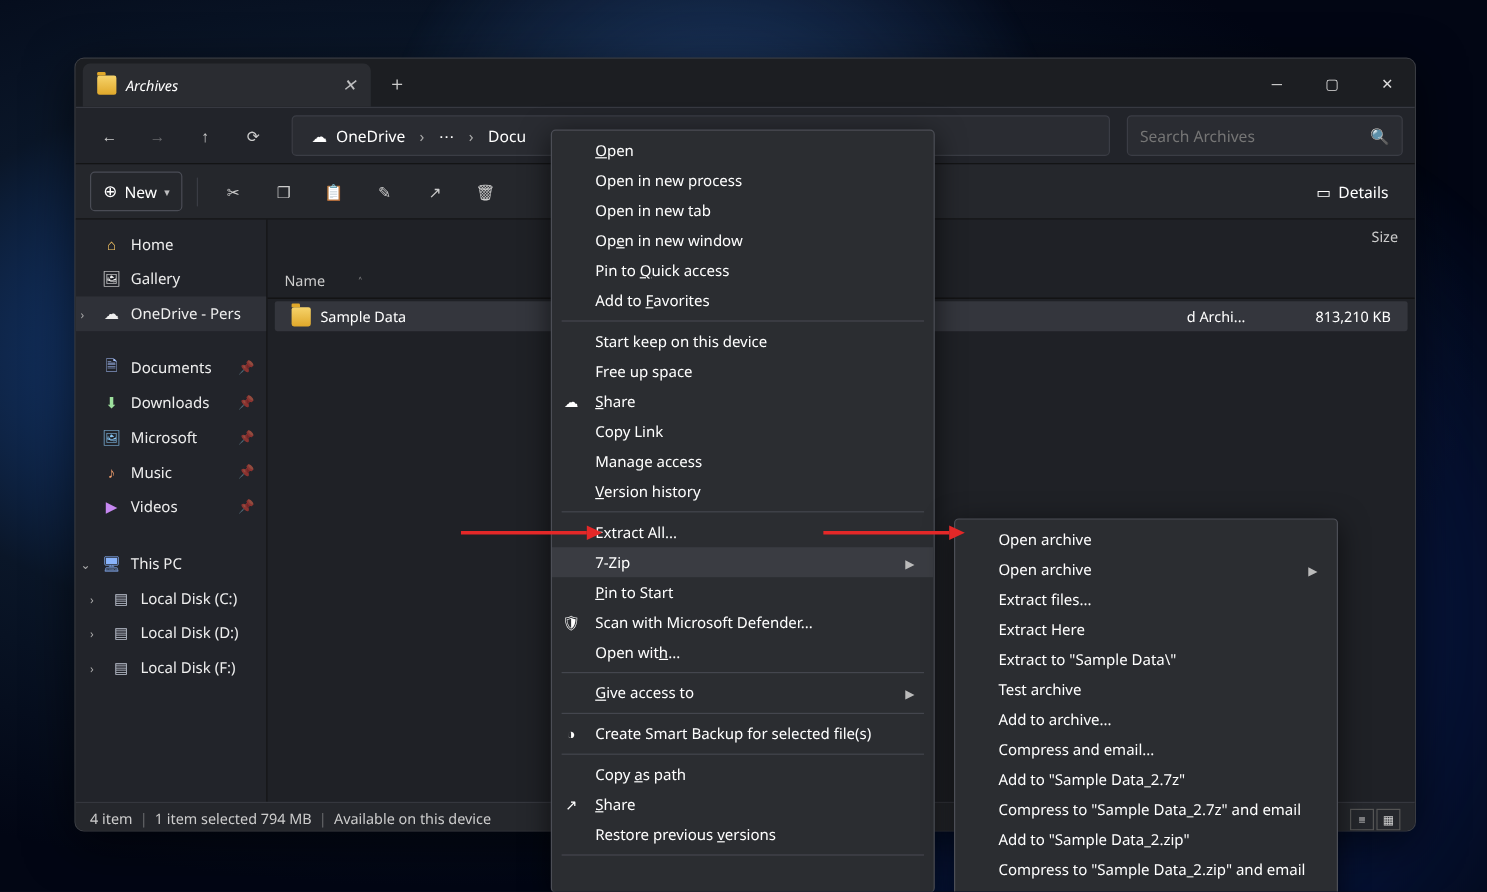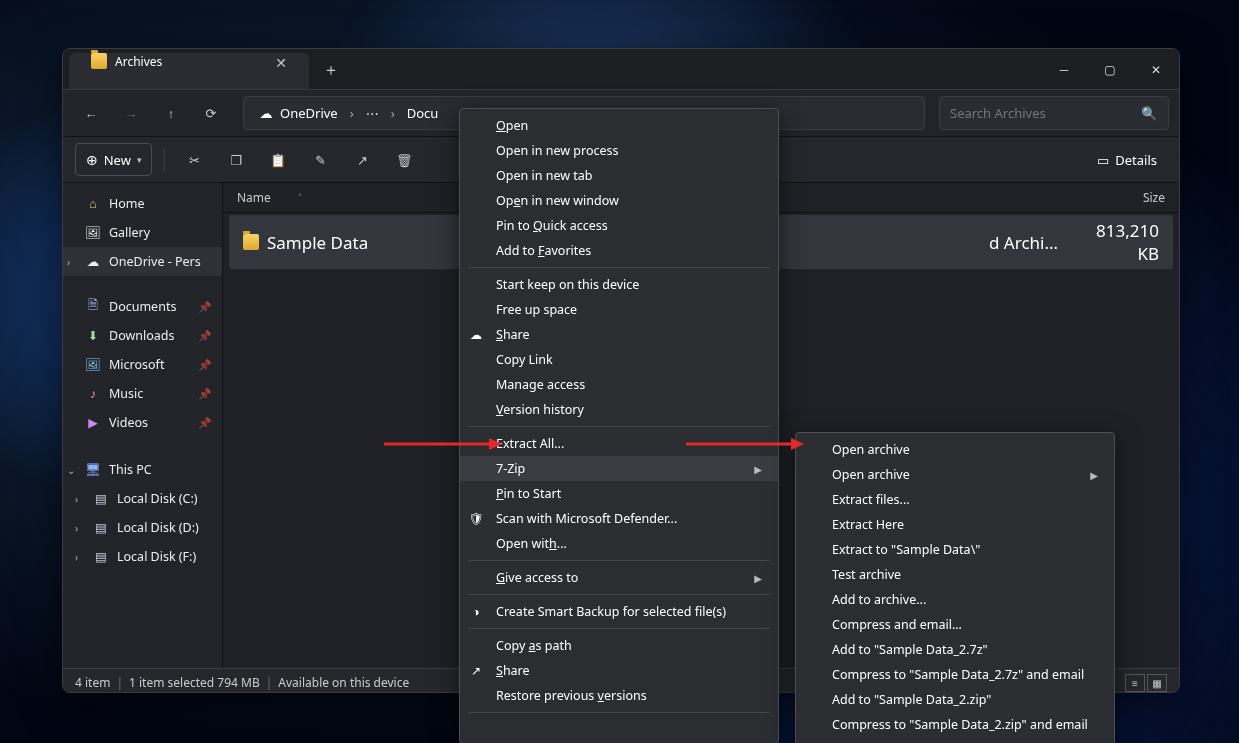--- a/index.html
+++ b/index.html
@@ -15,21 +15,21 @@
     radial-gradient(circle at 50% 30%, rgba(80,150,255,.35) 0%, transparent 25%),
     radial-gradient(circle at 70% 60%, rgba(20,60,160,.6) 0%, transparent 35%);
   filter: blur(2px);
 }
 .window {
   position:absolute; left:62px; top:48px; width:1118px; height:645px;
   background:#1e2024; border:1px solid #3a3c42; border-radius:8px; overflow:hidden;
   box-shadow:0 10px 40px rgba(0,0,0,.6);
 }
 .titlebar { display:flex; align-items:stretch; height:40px; background:#1c1e22; }
-.tab { display:flex; align-items:flex-start; gap:8px; padding:0 22px; background:#2a2c31; border-radius:6px 6px 0 0; margin:4px 0 0 6px; width:240px; }
+.tab { display:flex; align-items:center; gap:8px; padding:0 12px; background:#2a2c31; border-radius:6px 6px 0 0; margin:4px 0 0 6px; width:240px;font-style:italic; }
 .tab-icon { width:16px; height:16px; background:linear-gradient(#f6d36b,#e0a82a); border-radius:2px; position:relative; }
 .tab-icon::before{content:"";position:absolute;top:-3px;left:0;width:7px;height:3px;background:#e0a82a;border-radius:1px 1px 0 0;}
 .tab-label { flex:1; font-size:12px; }
 .tab-close { opacity:.7; cursor:pointer; font-size:14px; }
 .tab-add { display:flex; align-items:center; padding:0 14px; font-size:16px; color:#ccc; cursor:pointer; }
 .winctrls { margin-left:auto; display:flex; }
 .winctrl { width:46px; display:flex; align-items:center; justify-content:center; cursor:pointer; font-size:12px; color:#ddd; }
 
 .addrbar { display:flex; align-items:center; gap:4px; padding:6px 10px; background:#22242a; border-top:1px solid #373941; border-bottom:1px solid #111; }
 .nav-btn { width:36px; height:34px; display:flex; align-items:center; justify-content:center; border-radius:4px; cursor:pointer; color:#ccc; }
@@ -60,27 +60,27 @@
 .si-doc{color:#a8c3ff;}
 .si-dl{color:#9de09d;}
 .si-pic{color:#87c5f2;}
 .si-music{color:#f29f6d;}
 .si-vid{color:#c788f2;}
 .si-pc{color:#89b3fb;}
 .si-drive{color:#bfc5d1;}
 
 .filepane { flex:1; background:#1f2126; position:relative; }
 .cols { display:flex; padding:6px 14px; border-bottom:1px solid #111; color:#ccc; font-size:12px; }
-.col-name{width:240px;cursor:pointer;display:flex;align-items:center;gap:28px;}
+.col-name{width:240px;cursor:pointer;display:flex;align-items:center;gap:28px;margin-top:36px;}
 .col-sort{color:#aaa;font-size:10px;}
 .col-spacer{flex:1;}
 .col-type{width:100px;}
 .col-size{width:70px;text-align:right;}
 
-.row { display:flex; align-items:center; padding:4px 14px; background:#34363d; margin:2px 6px; border-radius:2px; font-size:17px; }
+.row { display:flex; align-items:center; padding:4px 14px; background:#34363d; margin:2px 6px; border-radius:2px; font-size:12px; }
 .row .ficon{width:16px;height:16px;background:linear-gradient(#f6d36b,#e0a82a);border-radius:2px;margin-right:8px;position:relative;}
 .row .ficon::before{content:"";position:absolute;top:-3px;left:0;width:7px;height:3px;background:#e0a82a;border-radius:1px 1px 0 0;}
 .row .fname{width:220px;}
 .row .fspacer{flex:1;}
 .row .ftype{width:100px;overflow:hidden;text-overflow:ellipsis;white-space:nowrap;}
 .row .fsize{width:70px;text-align:right;}
 
 .statusbar { height:28px; background:#25272c; border-top:1px solid #3a3c44; display:flex; align-items:center; padding:0 12px; font-size:12px; color:#ccc; gap:6px; }
 .status-sep{opacity:.4;}
 .view-toggle{margin-left:auto;display:flex;gap:2px;}

